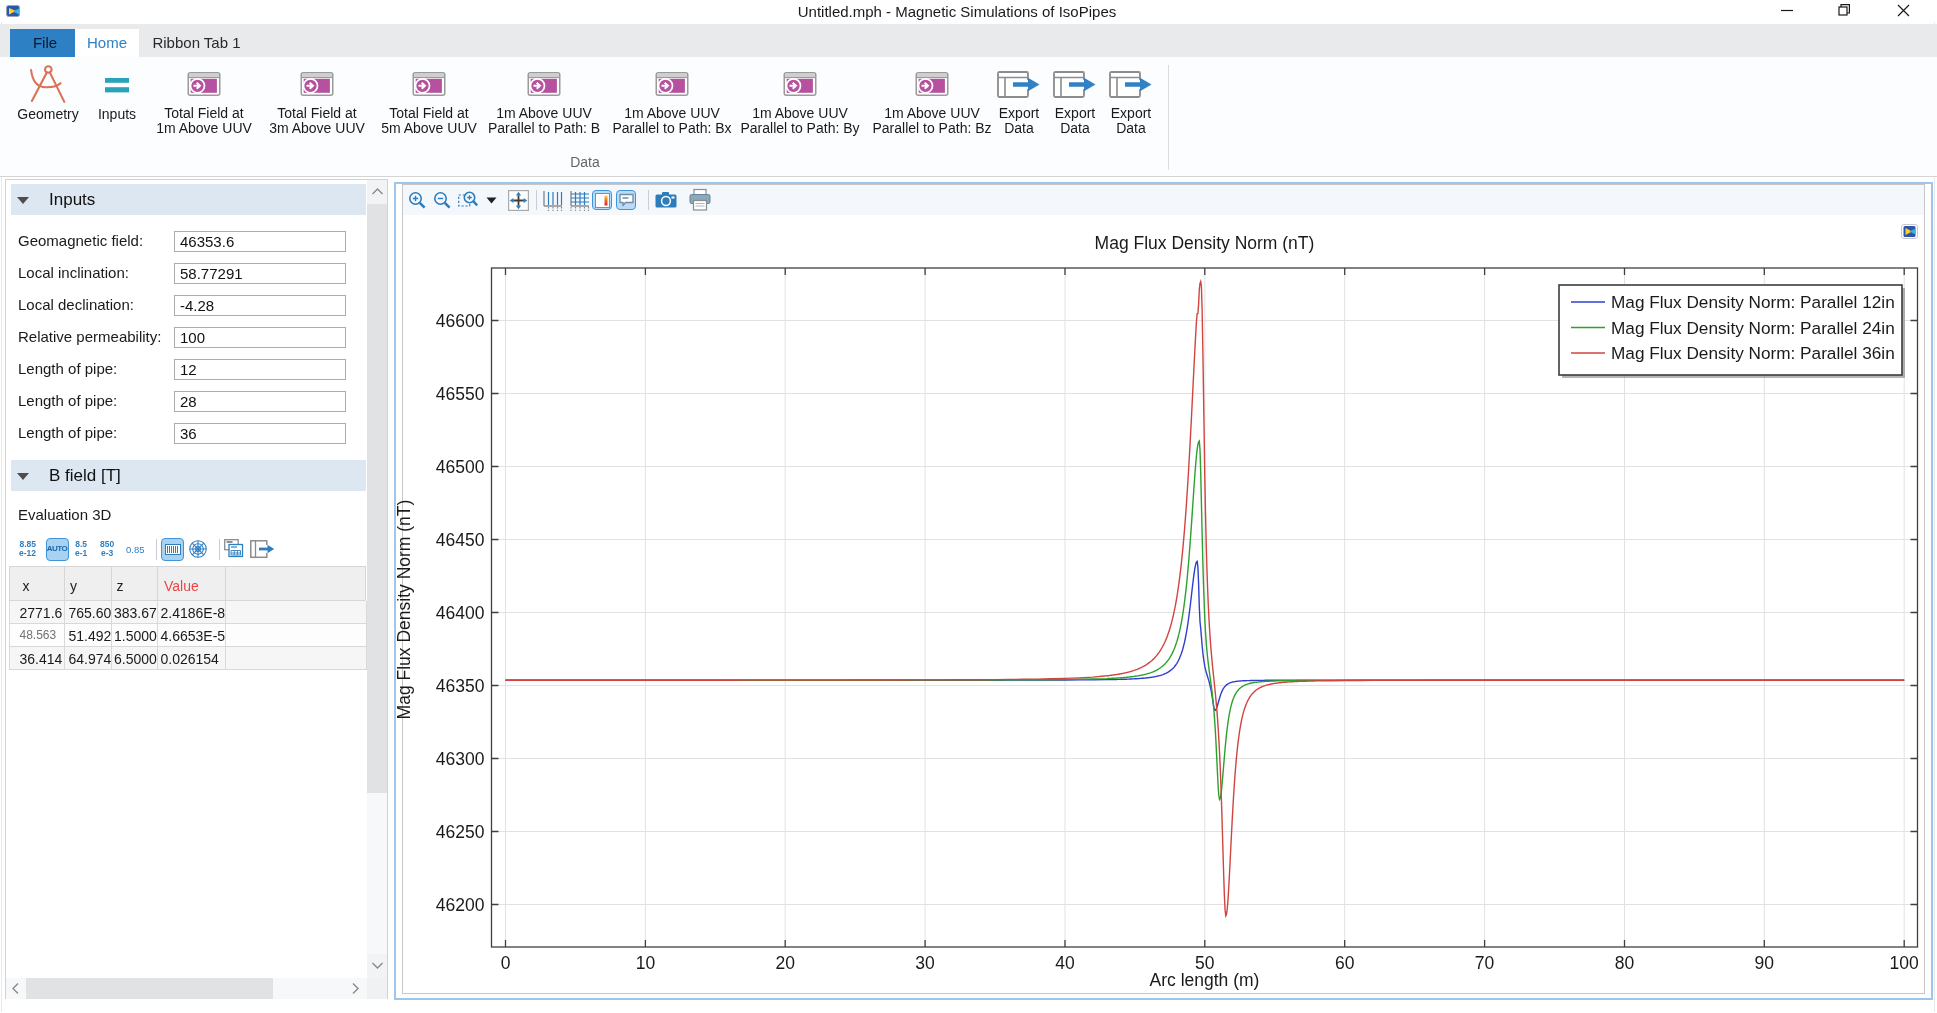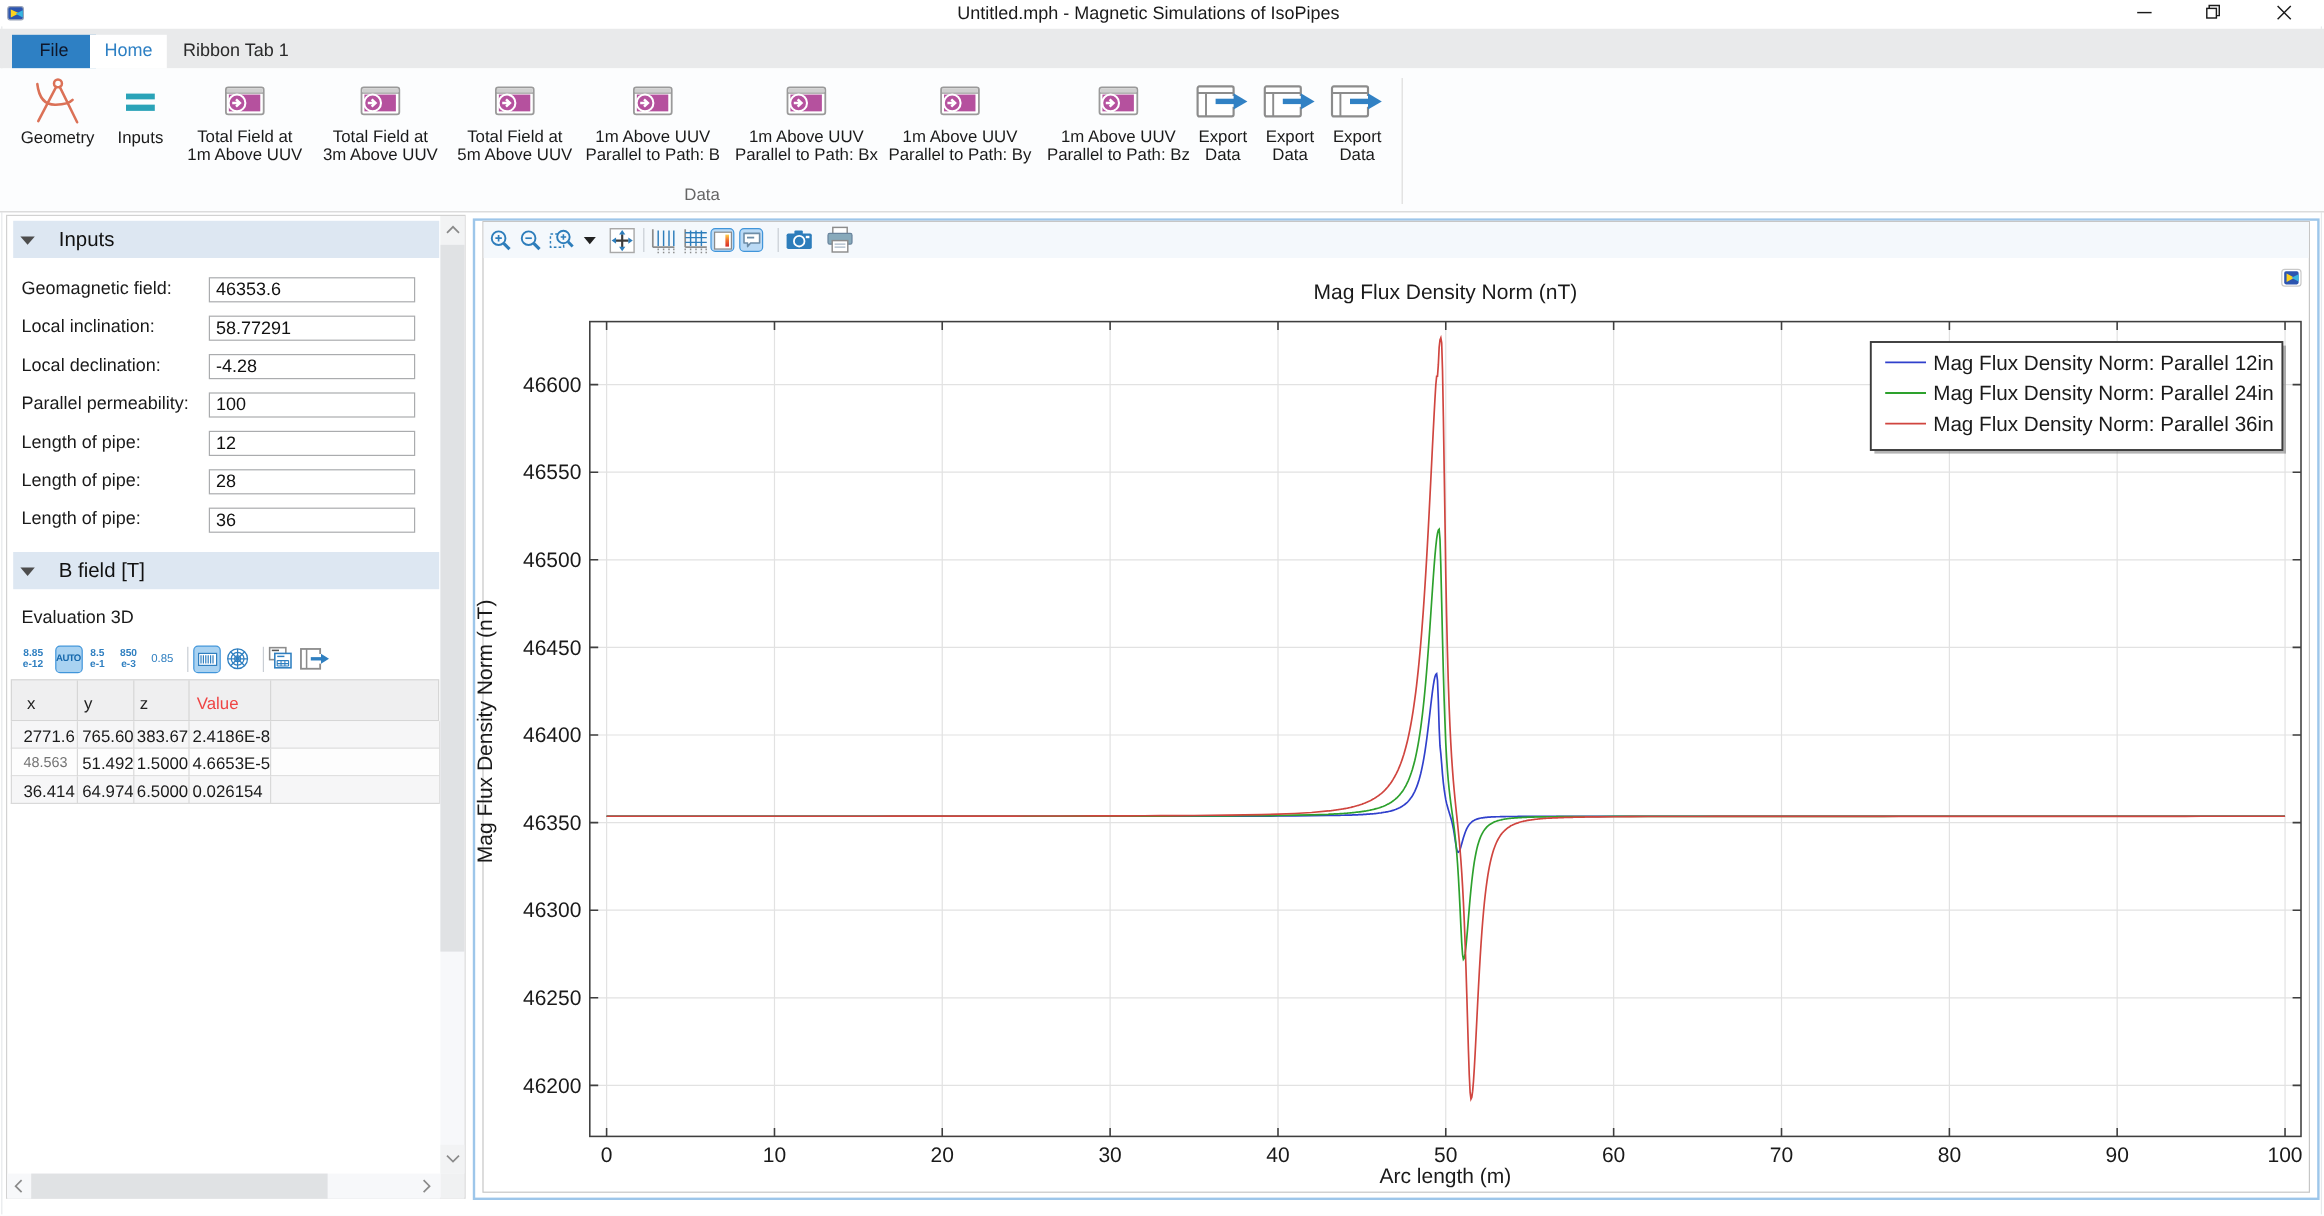--- a/index.html
+++ b/index.html
@@ -152,21 +152,21 @@
   </div>
 <svg style="left:17px;top:196px" width="12" height="9">
     <polygon points="0,1 12,1 6,8" fill="#4d4d4d"></polygon>
   </svg>
 <div class="flabel" style="top:232px">Geomagnetic field:</div>
 <div class="finput" style="top:231px">46353.6</div>
 <div class="flabel" style="top:264px">Local inclination:</div>
 <div class="finput" style="top:263px">58.77291</div>
 <div class="flabel" style="top:296px">Local declination:</div>
 <div class="finput" style="top:295px">-4.28</div>
-<div class="flabel" style="top:328px">Parallel permeability:</div>
+<div class="flabel" style="top:328px">Relative permeability:</div>
 <div class="finput" style="top:327px">100</div>
 <div class="flabel" style="top:360px">Length of pipe:</div>
 <div class="finput" style="top:359px">12</div>
 <div class="flabel" style="top:392px">Length of pipe:</div>
 <div class="finput" style="top:391px">28</div>
 <div class="flabel" style="top:424px">Length of pipe:</div>
 <div class="finput" style="top:423px">36</div>
 <div class="shead" style="top:460px">
     <span>B field [T]</span>
   </div>

